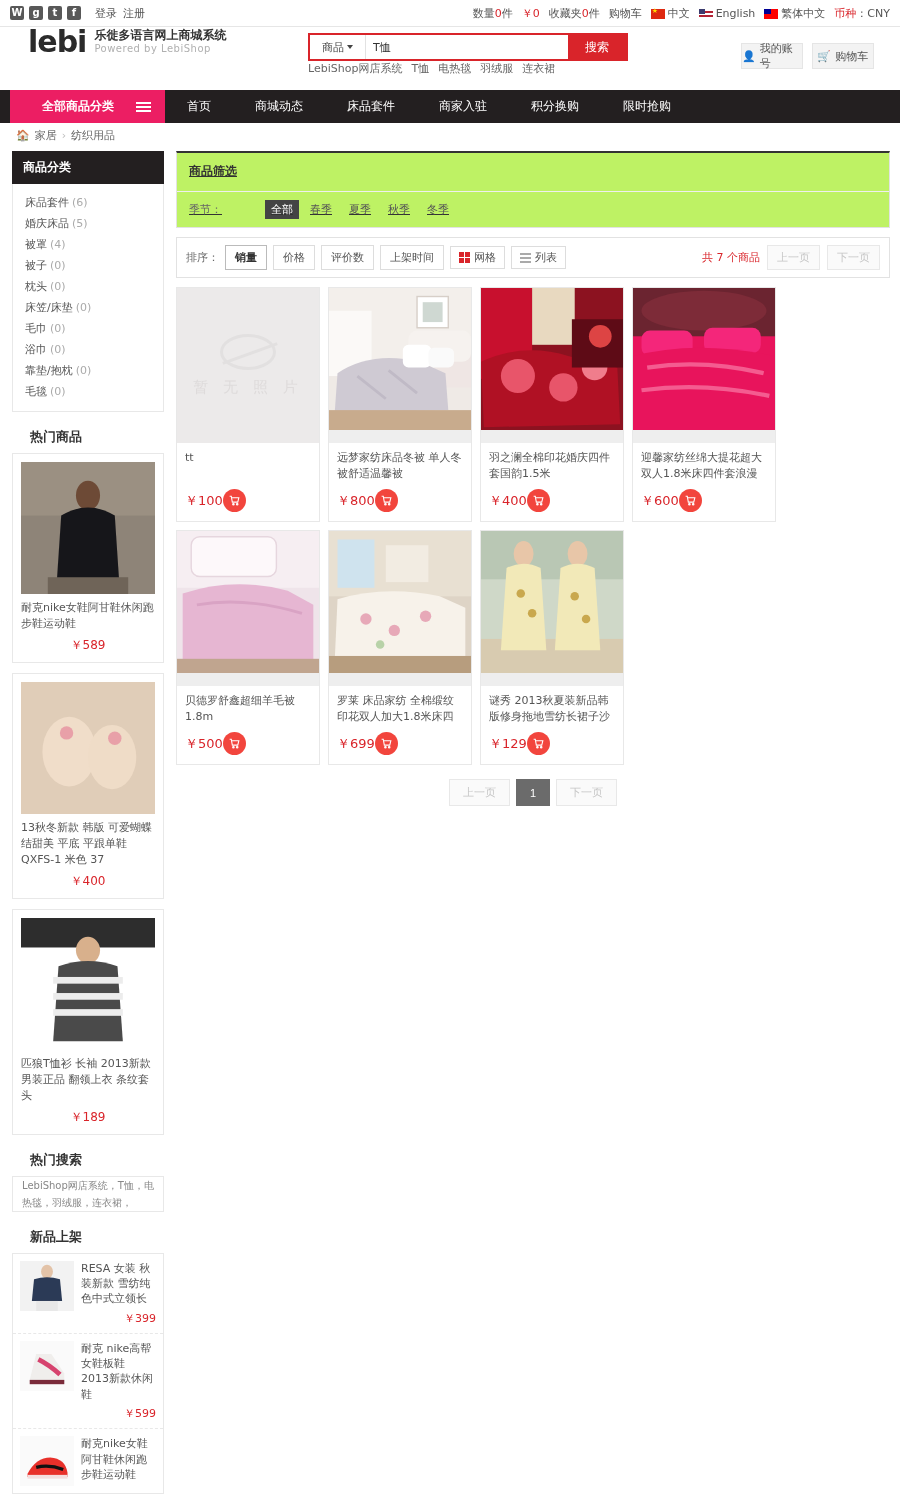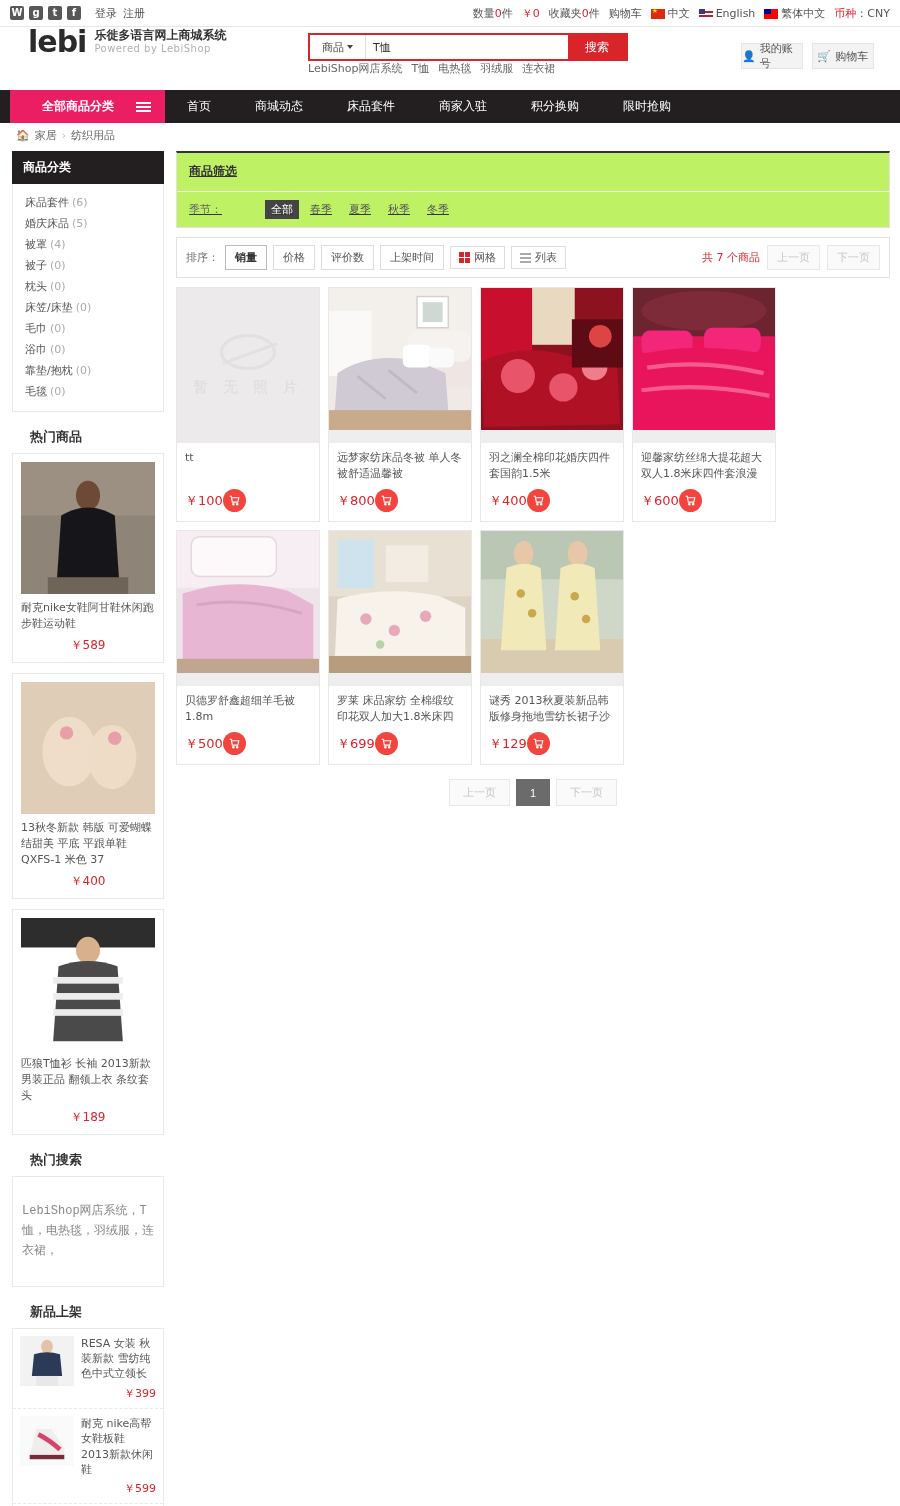--- a/index.html
+++ b/index.html
@@ -112,21 +112,21 @@
   .cat-list { border: 1px solid #e8e8e8; border-top: 0; background: #fff; padding: 8px 0 9px; }
   .cat-list li { list-style: none; padding: 3px 12px; font-size: 11px; color: #555; cursor: pointer; }
   .cat-list li .cnt { color: #aaa; margin-left: 3px; }
 
   .side-h { font-size: 13px; font-weight: bold; color: #333; margin: 16px 0 7px 18px; }
   .hot-card { border: 1px solid #e8e8e8; background: #fff; padding: 8px; margin-bottom: 10px; }
   .hot-img { width: 100%; height: 132px; background: #d8d8d8; position: relative; overflow: hidden; }
   .hot-name { font-size: 11px; color: #555; line-height: 1.45; margin-top: 6px; }
   .hot-price { color: #d9242a; font-size: 12px; text-align: center; margin-top: 5px; }
 
-  .hotsearch-box { border: 1px solid #e8e8e8; background: #fff; padding: 24px 9px; font-size: 12px; color: #888; line-height: 1.7; font-family: Liberation Mono, monospace; }
+  .hotsearch-box { border: 1px solid #e8e8e8; background: #fff; padding: 0 9px; font-size: 10px; color: #888; line-height: 1.7; }
 
   .new-box { border: 1px solid #e8e8e8; background: #fff; }
   .new-item { display: flex; gap: 7px; padding: 7px; border-bottom: 1px dashed #e8e8e8; }
   .new-item:last-child { border-bottom: 0; }
   .new-img { width: 54px; height: 50px; flex: 0 0 54px; background: #e2e2e2; overflow: hidden; position: relative; }
   .new-info { flex: 1; }
   .new-name { font-size: 11px; color: #555; line-height: 1.4; }
   .new-price { color: #d9242a; font-size: 11px; text-align: right; margin-top: 4px; }
 
   

